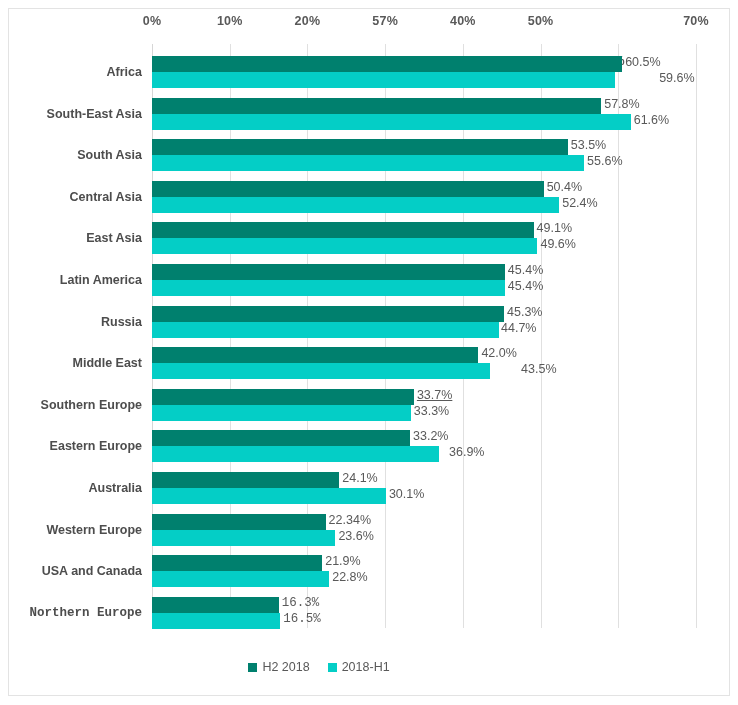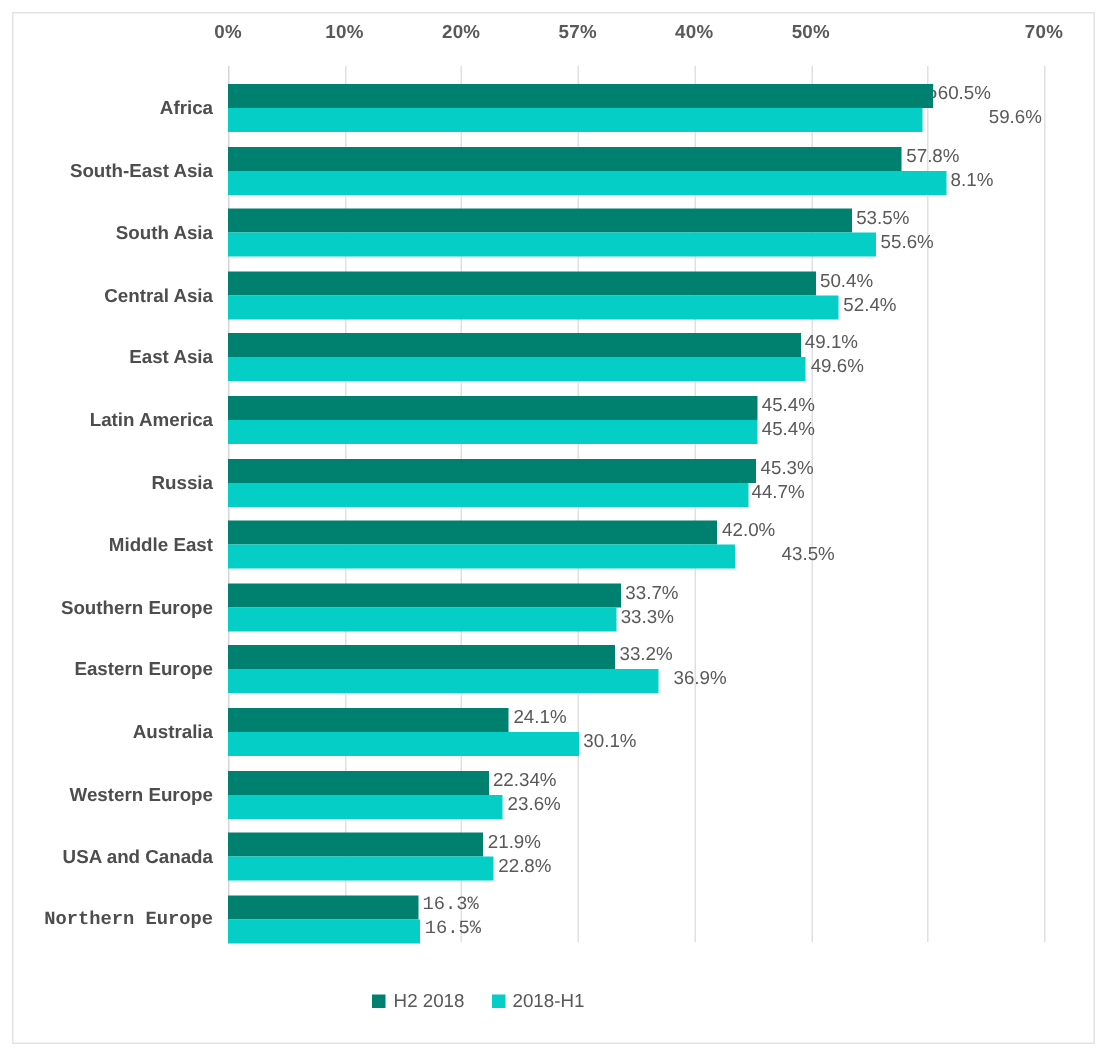--- a/index.html
+++ b/index.html
@@ -174,21 +174,21 @@
           <div class="bar bar-h2" style="width: 470.171px; background: rgb(0, 128, 110);"></div>
           <div class="bar-value" style="left: 473.171px; top: 0px;">60.5%</div>
           <div class="bar bar-h1" style="width: 463.177px; background: rgb(4, 206, 198);"></div>
           <div class="bar-value" style="left: 466.177px; top: 16px; margin-left: 41px;">59.6%</div>
         </div>
         <div class="cat-row" style="top: 53.6px; height: 32px;">
           <div class="cat-label" style="top: 10px;">South-East Asia</div>
           <div class="bar bar-h2" style="width: 449.189px; background: rgb(0, 128, 110);"></div>
           <div class="bar-value" style="left: 452.189px; top: 0px;">57.8%</div>
           <div class="bar bar-h1" style="width: 478.72px; background: rgb(4, 206, 198);"></div>
-          <div class="bar-value" style="left: 481.72px; top: 16px;">8.1%</div>
+          <div class="bar-value" style="left: 481.72px; top: 16px;">61.6%</div>
         </div>
         <div class="cat-row" style="top: 95.2px; height: 32px;">
           <div class="cat-label" style="top: 10px;">South Asia</div>
           <div class="bar bar-h2" style="width: 415.771px; background: rgb(0, 128, 110);"></div>
           <div class="bar-value" style="left: 418.771px; top: 0px;">53.5%</div>
           <div class="bar bar-h1" style="width: 432.091px; background: rgb(4, 206, 198);"></div>
           <div class="bar-value" style="left: 435.091px; top: 16px;">55.6%</div>
         </div>
         <div class="cat-row" style="top: 136.8px; height: 32px;">
           <div class="cat-label" style="top: 10px;">Central Asia</div>
@@ -221,21 +221,21 @@
         <div class="cat-row" style="top: 303.2px; height: 32px;">
           <div class="cat-label" style="top: 10px;">Middle East</div>
           <div class="bar bar-h2" style="width: 326.4px; background: rgb(0, 128, 110);"></div>
           <div class="bar-value" style="left: 329.4px; top: 0px;">42.0%</div>
           <div class="bar bar-h1" style="width: 338.057px; background: rgb(4, 206, 198);"></div>
           <div class="bar-value" style="left: 341.057px; top: 16px; margin-left: 28px;">43.5%</div>
         </div>
         <div class="cat-row" style="top: 344.8px; height: 32px;">
           <div class="cat-label" style="top: 10px;">Southern Europe</div>
           <div class="bar bar-h2" style="width: 261.897px; background: rgb(0, 128, 110);"></div>
-          <div class="bar-value" style="left: 264.897px; top: 0px;">33.7%</div>
+          <div class="bar-value" style="left: 264.897px; top: 0px; text-decoration: underline;">33.7%</div>
           <div class="bar bar-h1" style="width: 258.789px; background: rgb(4, 206, 198);"></div>
           <div class="bar-value" style="left: 261.789px; top: 16px;">33.3%</div>
         </div>
         <div class="cat-row" style="top: 386.4px; height: 32px;">
           <div class="cat-label" style="top: 10px;">Eastern Europe</div>
           <div class="bar bar-h2" style="width: 258.011px; background: rgb(0, 128, 110);"></div>
           <div class="bar-value" style="left: 261.011px; top: 0px;">33.2%</div>
           <div class="bar bar-h1" style="width: 286.766px; background: rgb(4, 206, 198);"></div>
           <div class="bar-value" style="left: 297px; top: 16px;">36.9%</div>
         </div>

